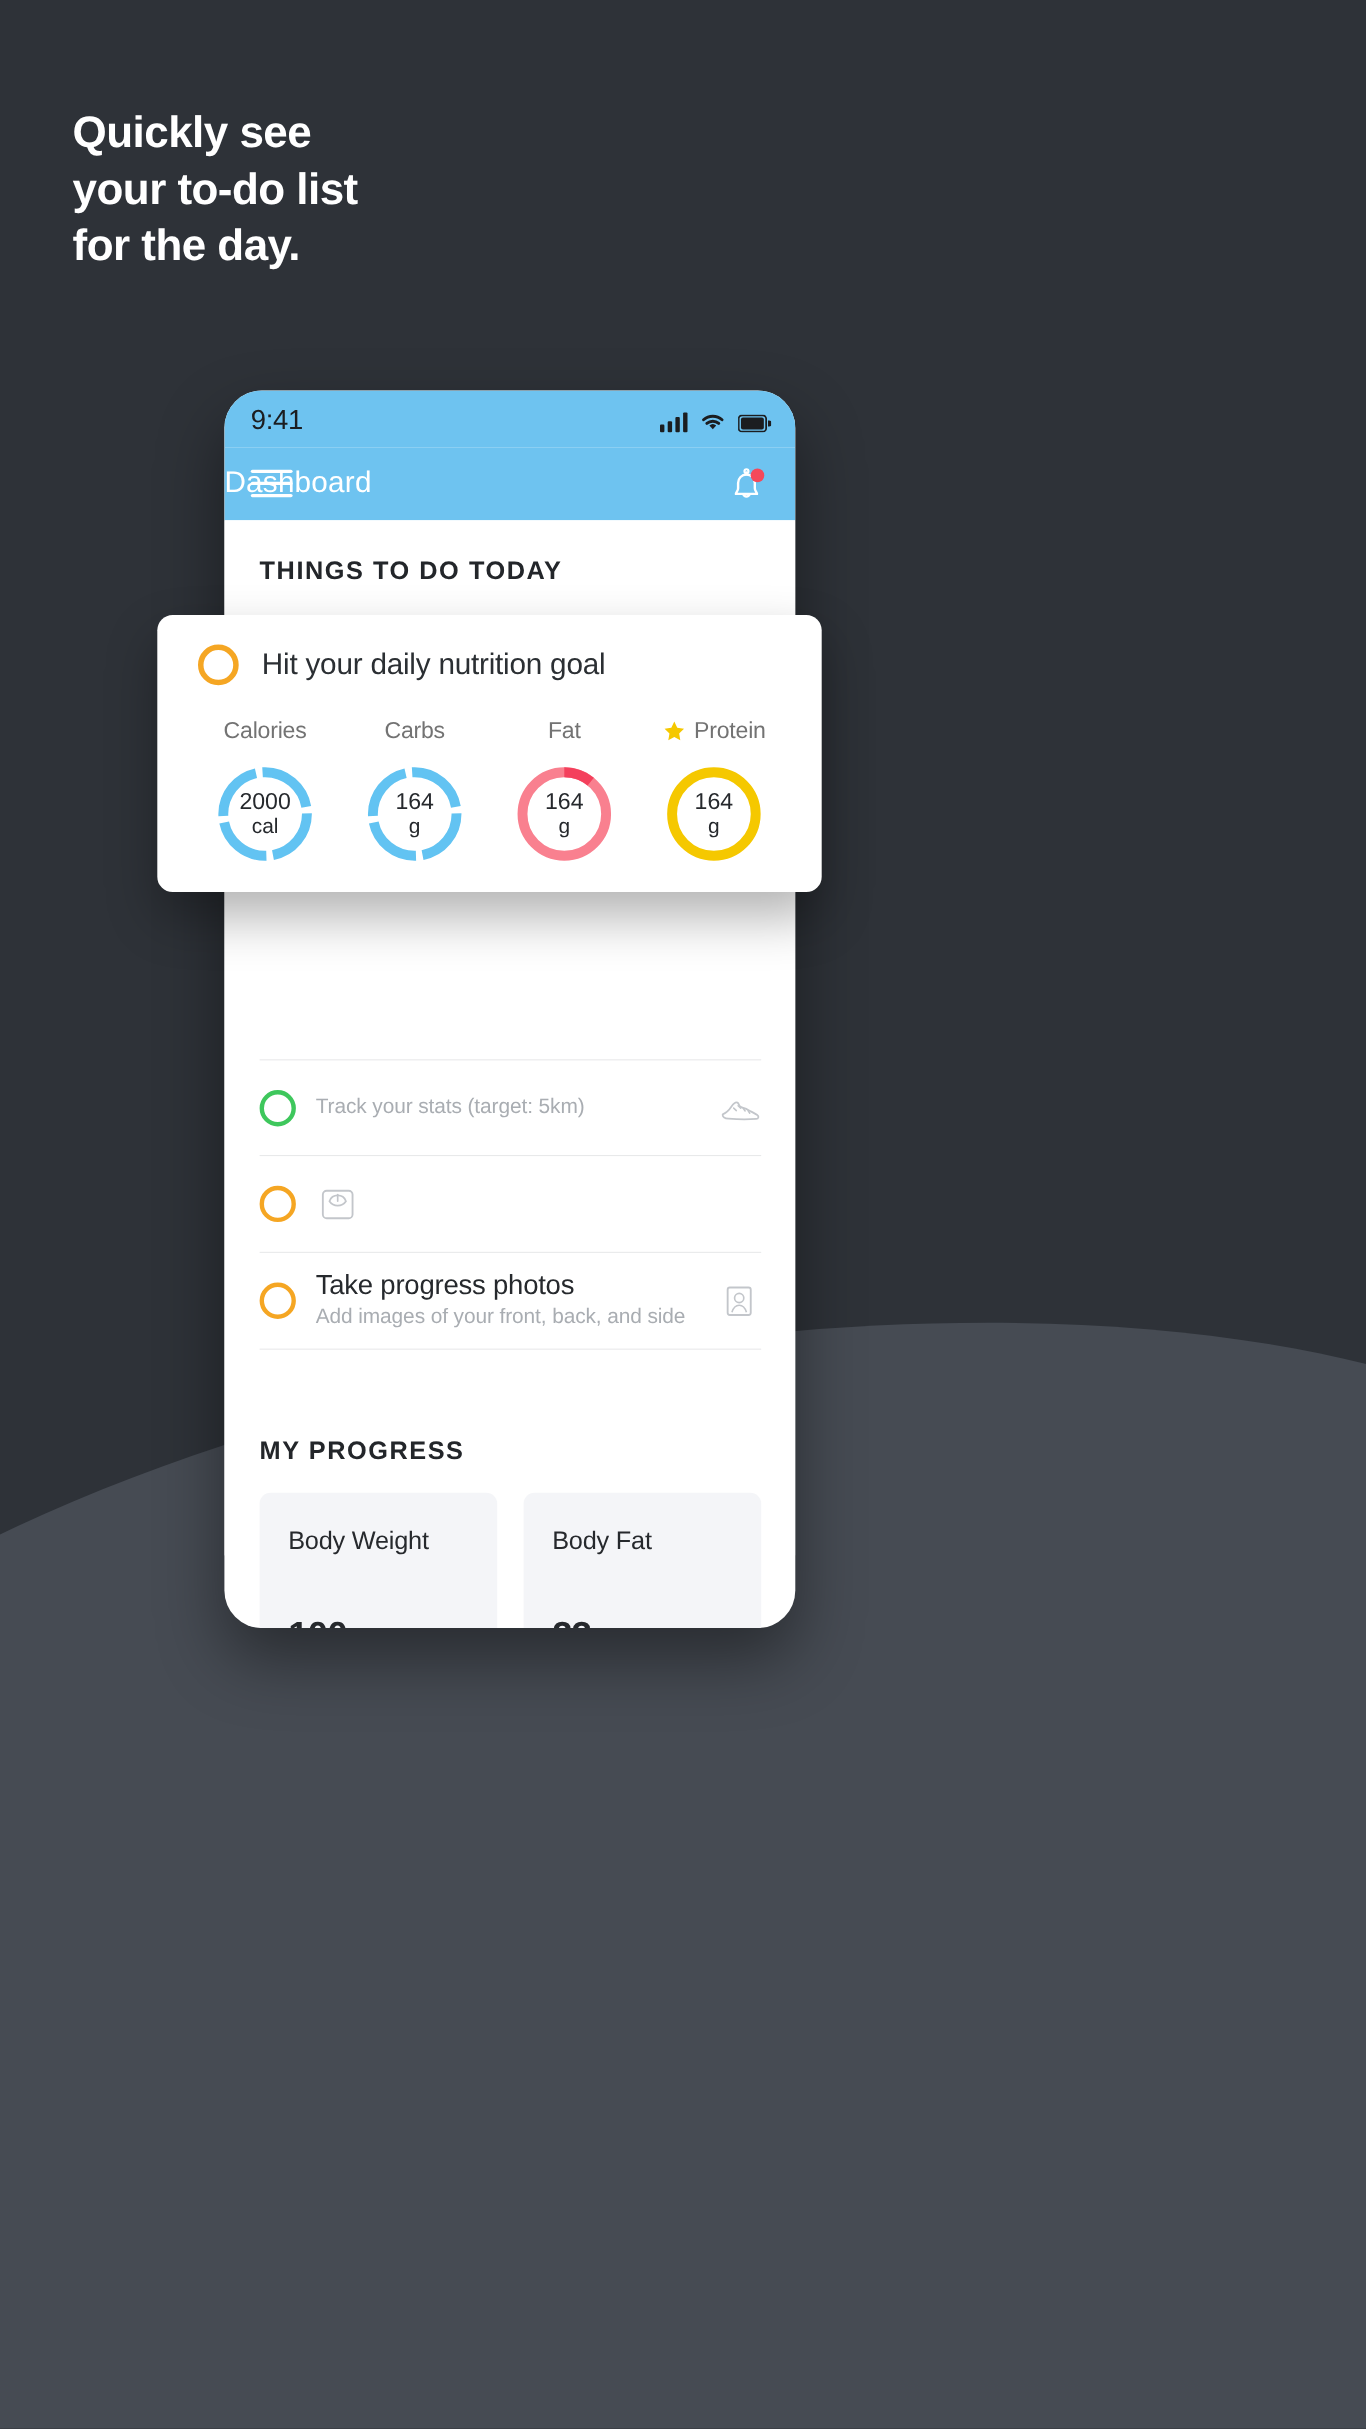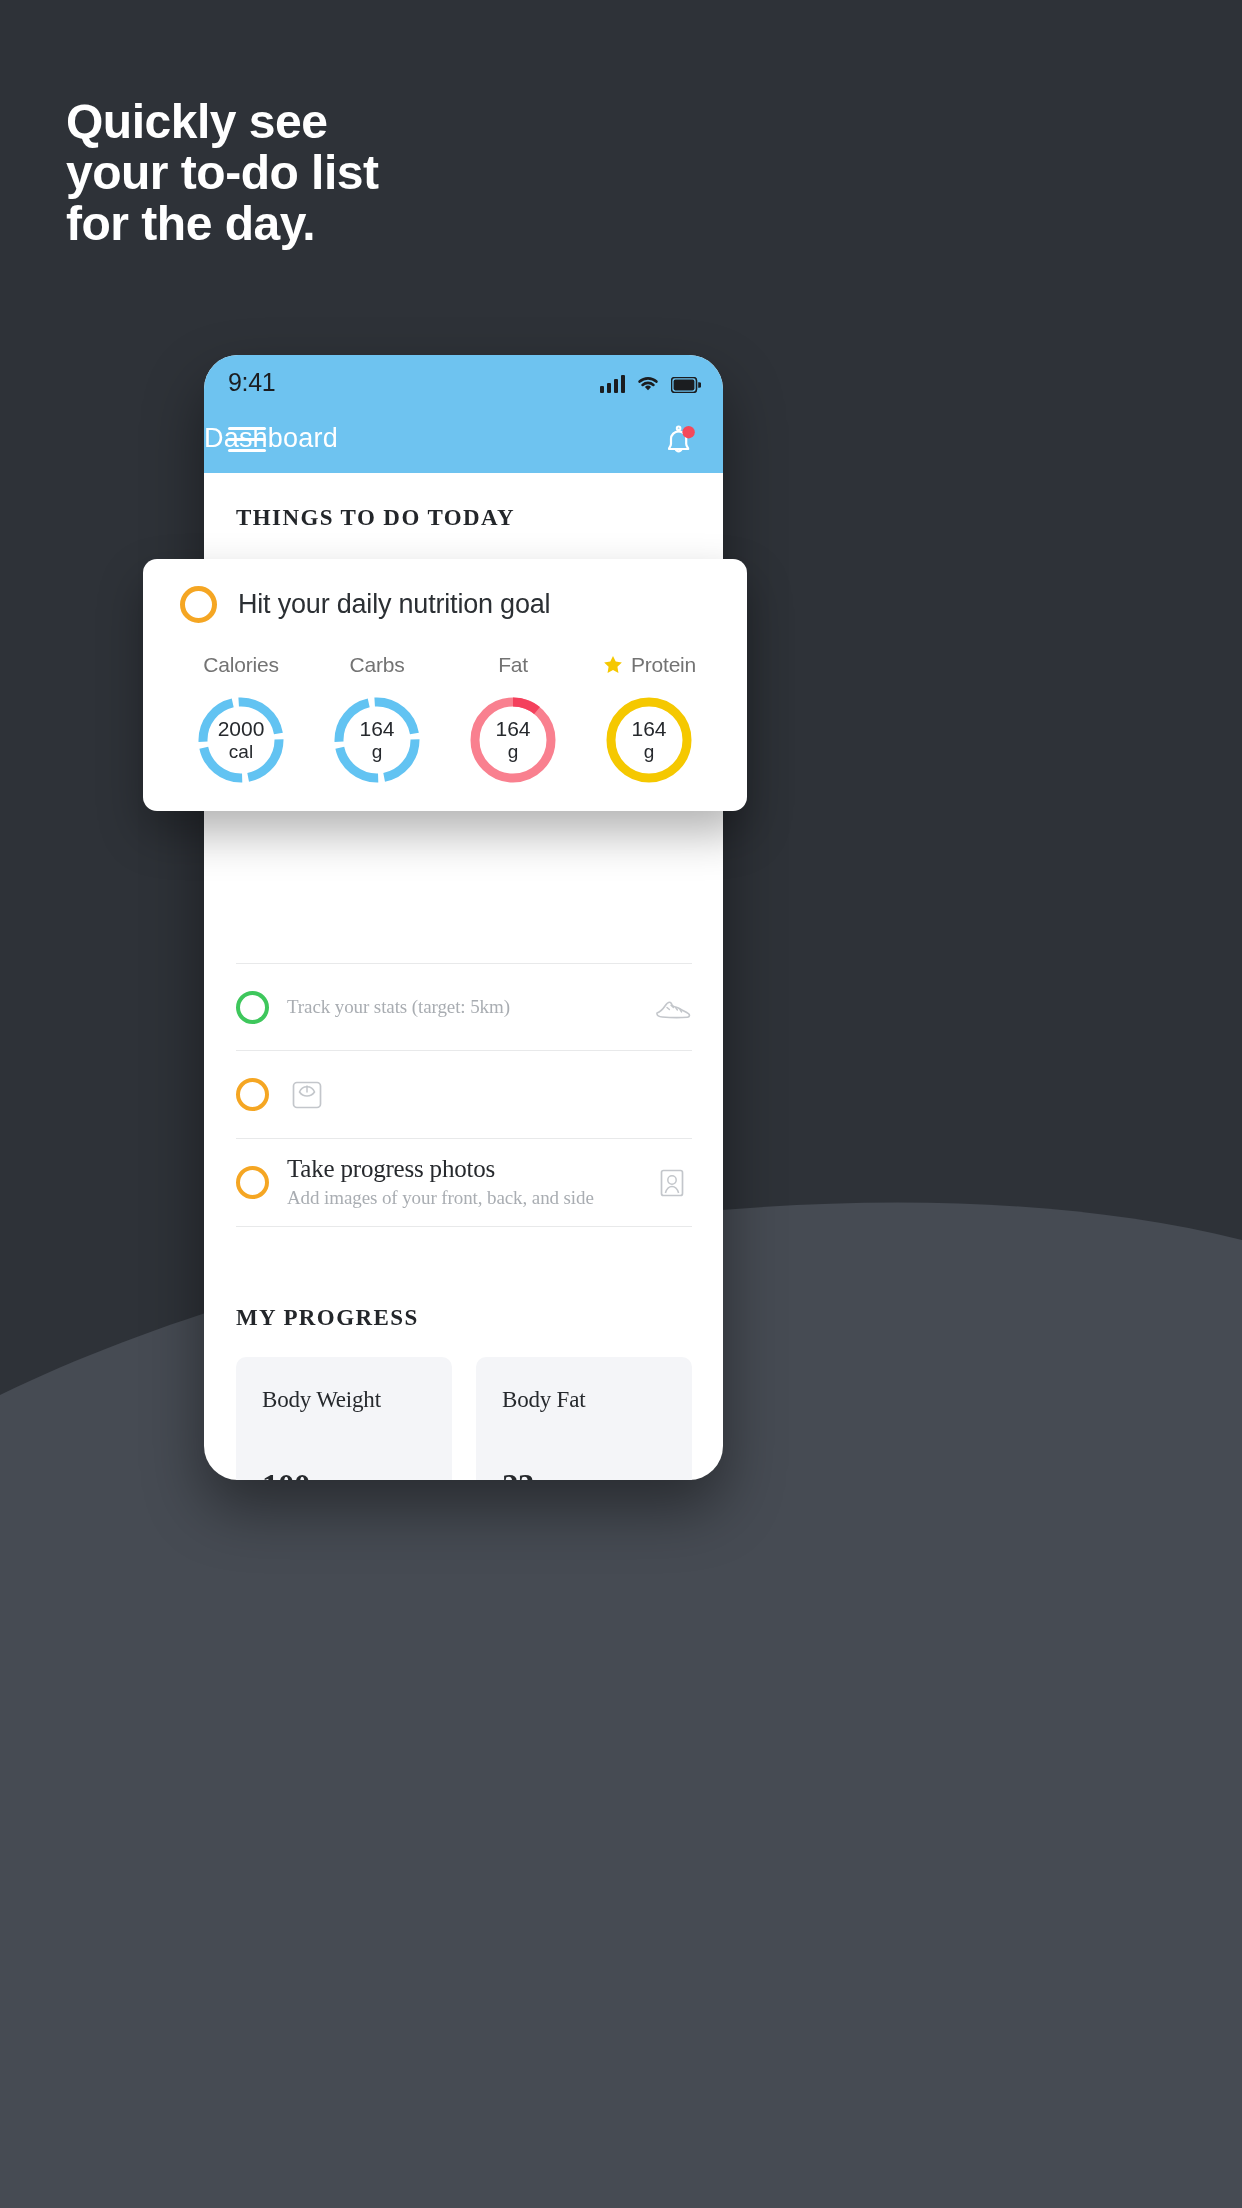--- a/index.html
+++ b/index.html
@@ -14,21 +14,21 @@
   
   #bg-band {
     position:absolute; left:0; top:0; width:1242px; height:2208px;
     pointer-events:none;
   }
 
   
   #headline {
     position:absolute; left:66px; top:96px;
     color:#ffffff;
-    font-size:48px;
+    font-size:40px;
     font-weight:bold;
     line-height:51px;
     letter-spacing:-0.5px;
     white-space:pre-line;
   }
 
   
   #phone {
     position:absolute; left:204px; top:355px;
     width:519px; height:1125px;
@@ -71,21 +71,21 @@
     display:block; height:3px; background:#fff; border-radius:2px;
     margin-bottom:8px;
   }
   #appbar-title {
     position:absolute; left:0; right:0; top:16px;
     text-align:left; color:#fff; font-size:27px; letter-spacing:0.2px;
   }
   #bell-wrap { position:absolute; right:22px; top:12px; width:46px; height:44px; }
 
   
-  #content { background:#fff; height:941px; position:relative;font-family:Liberation Serif, serif; }
+  #content { background:#fff; height:941px; position:relative; }
 
   .section-title {
     font-size:23px; font-weight:bold; color:#23262a;
     letter-spacing:1.4px;
     position:absolute;
   }
   #things-title { left:32px; top:32px; }
   #progress-title { left:32px; top:832px; }
 
   

